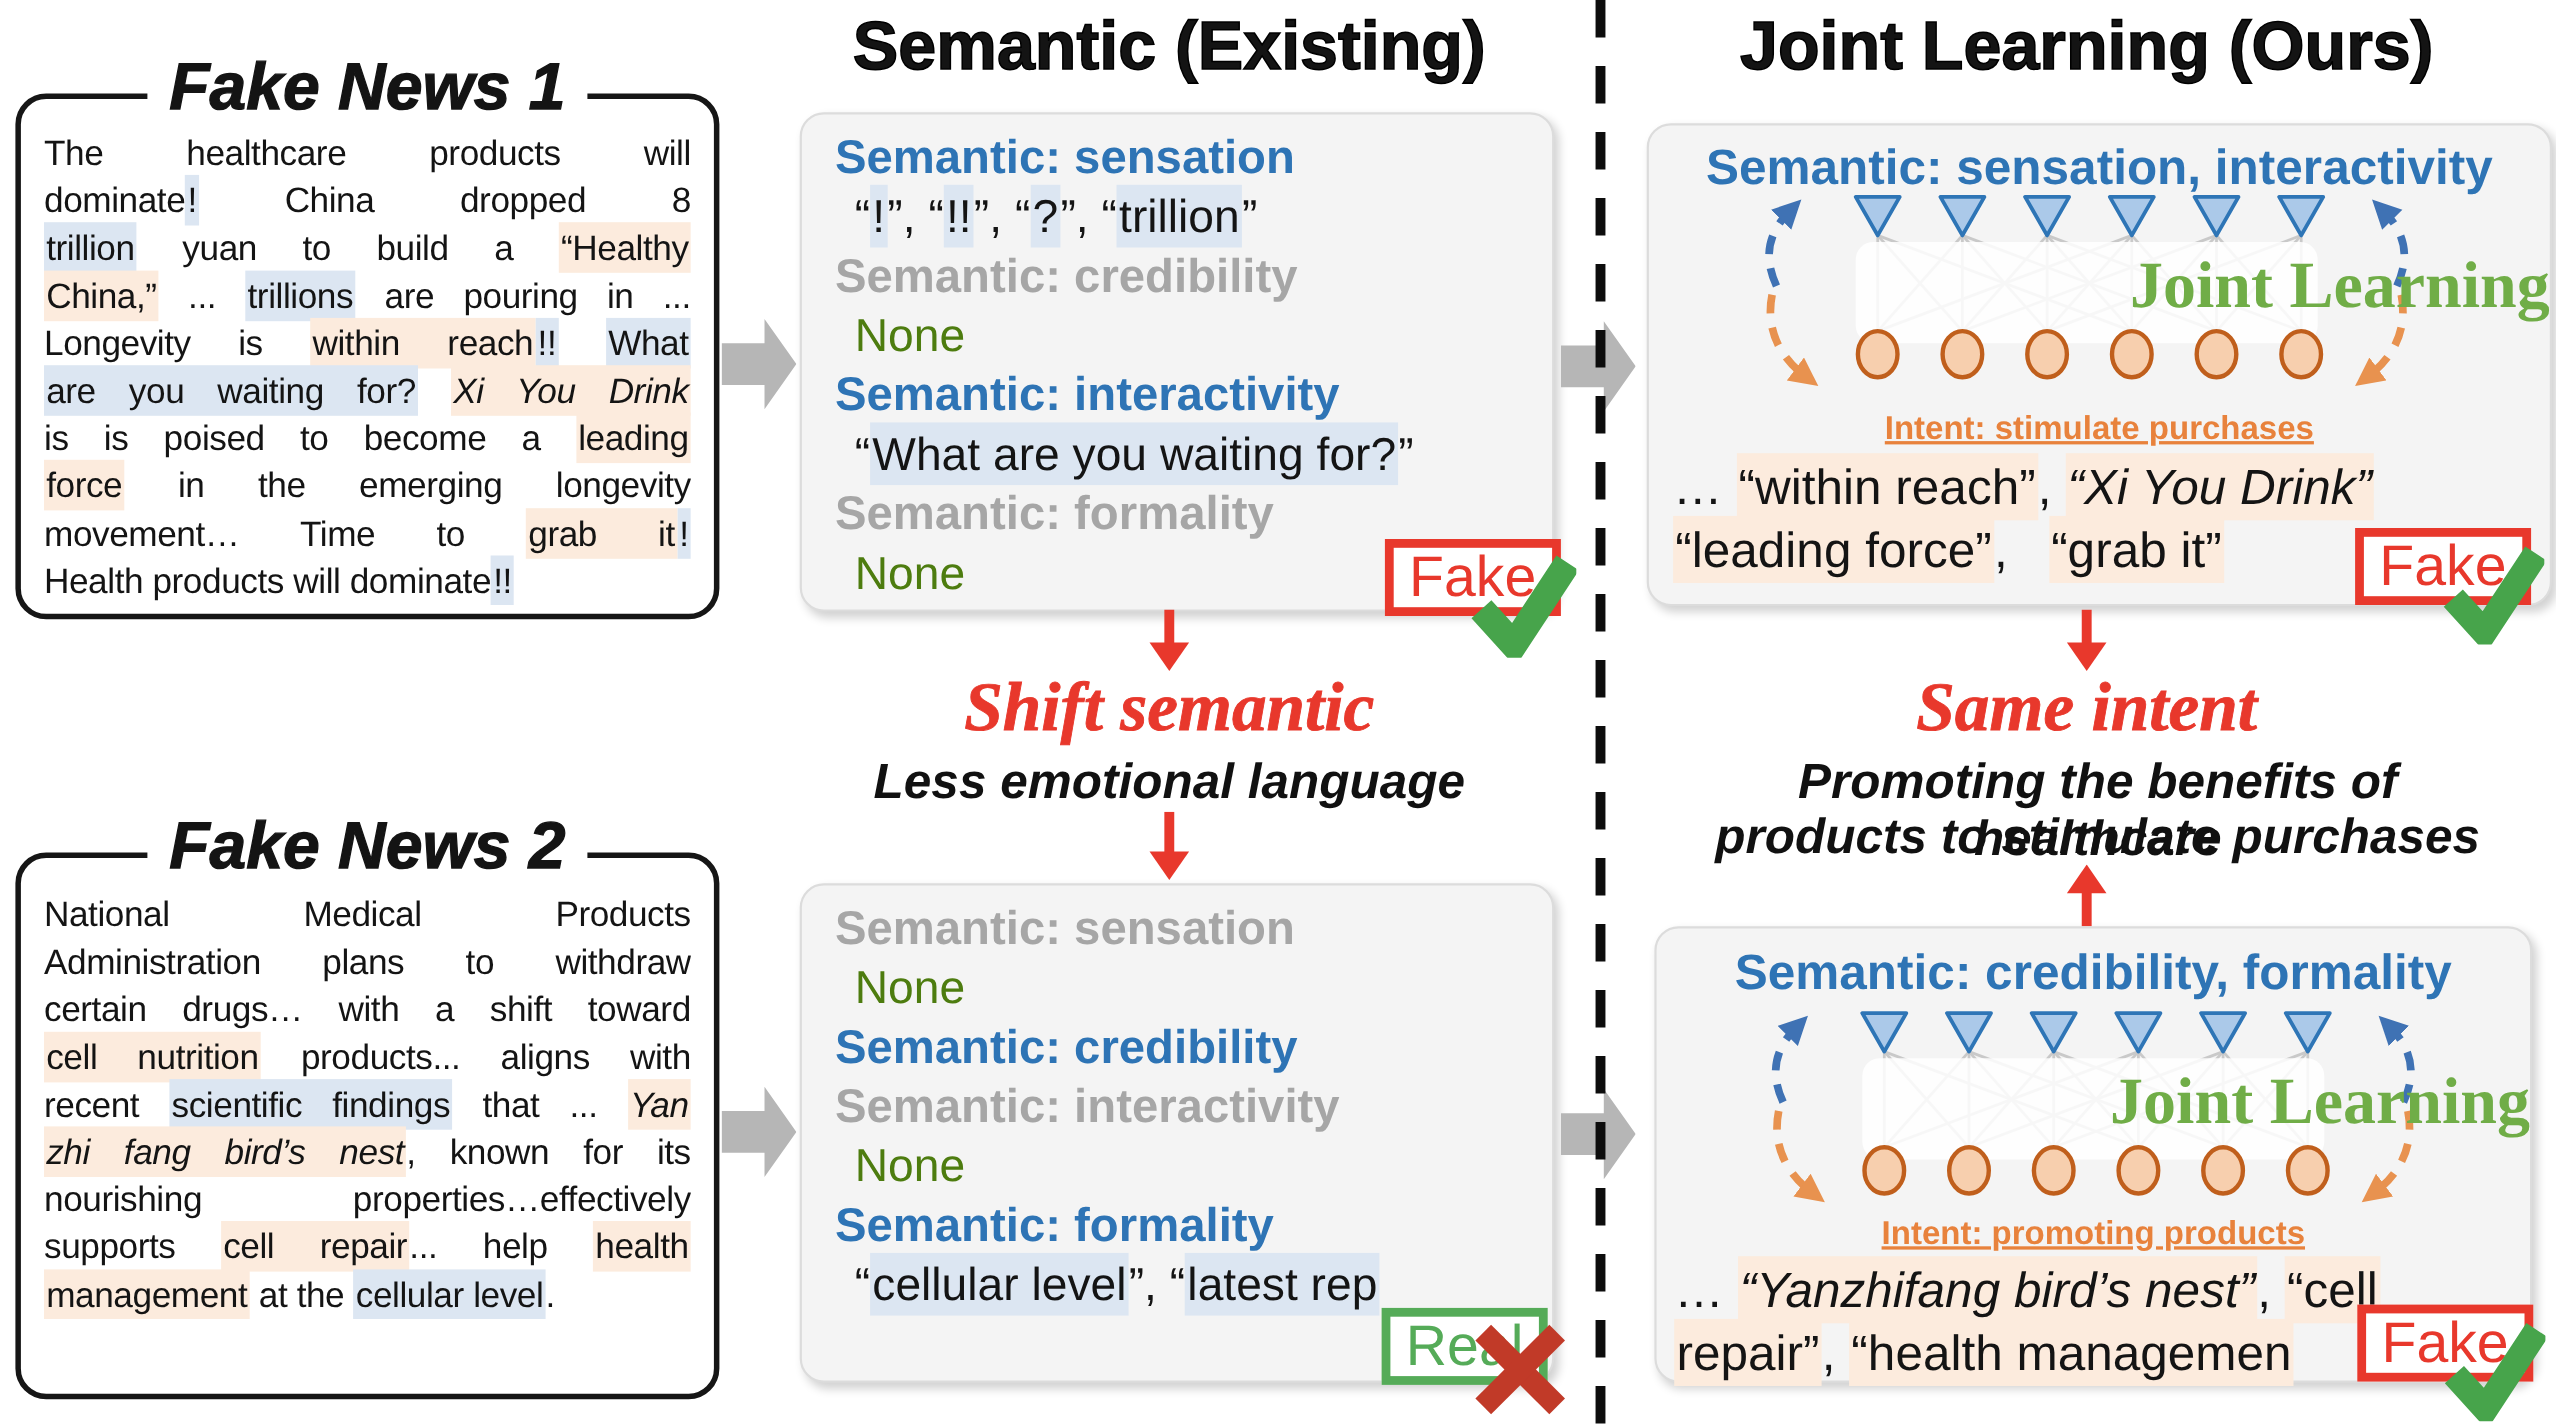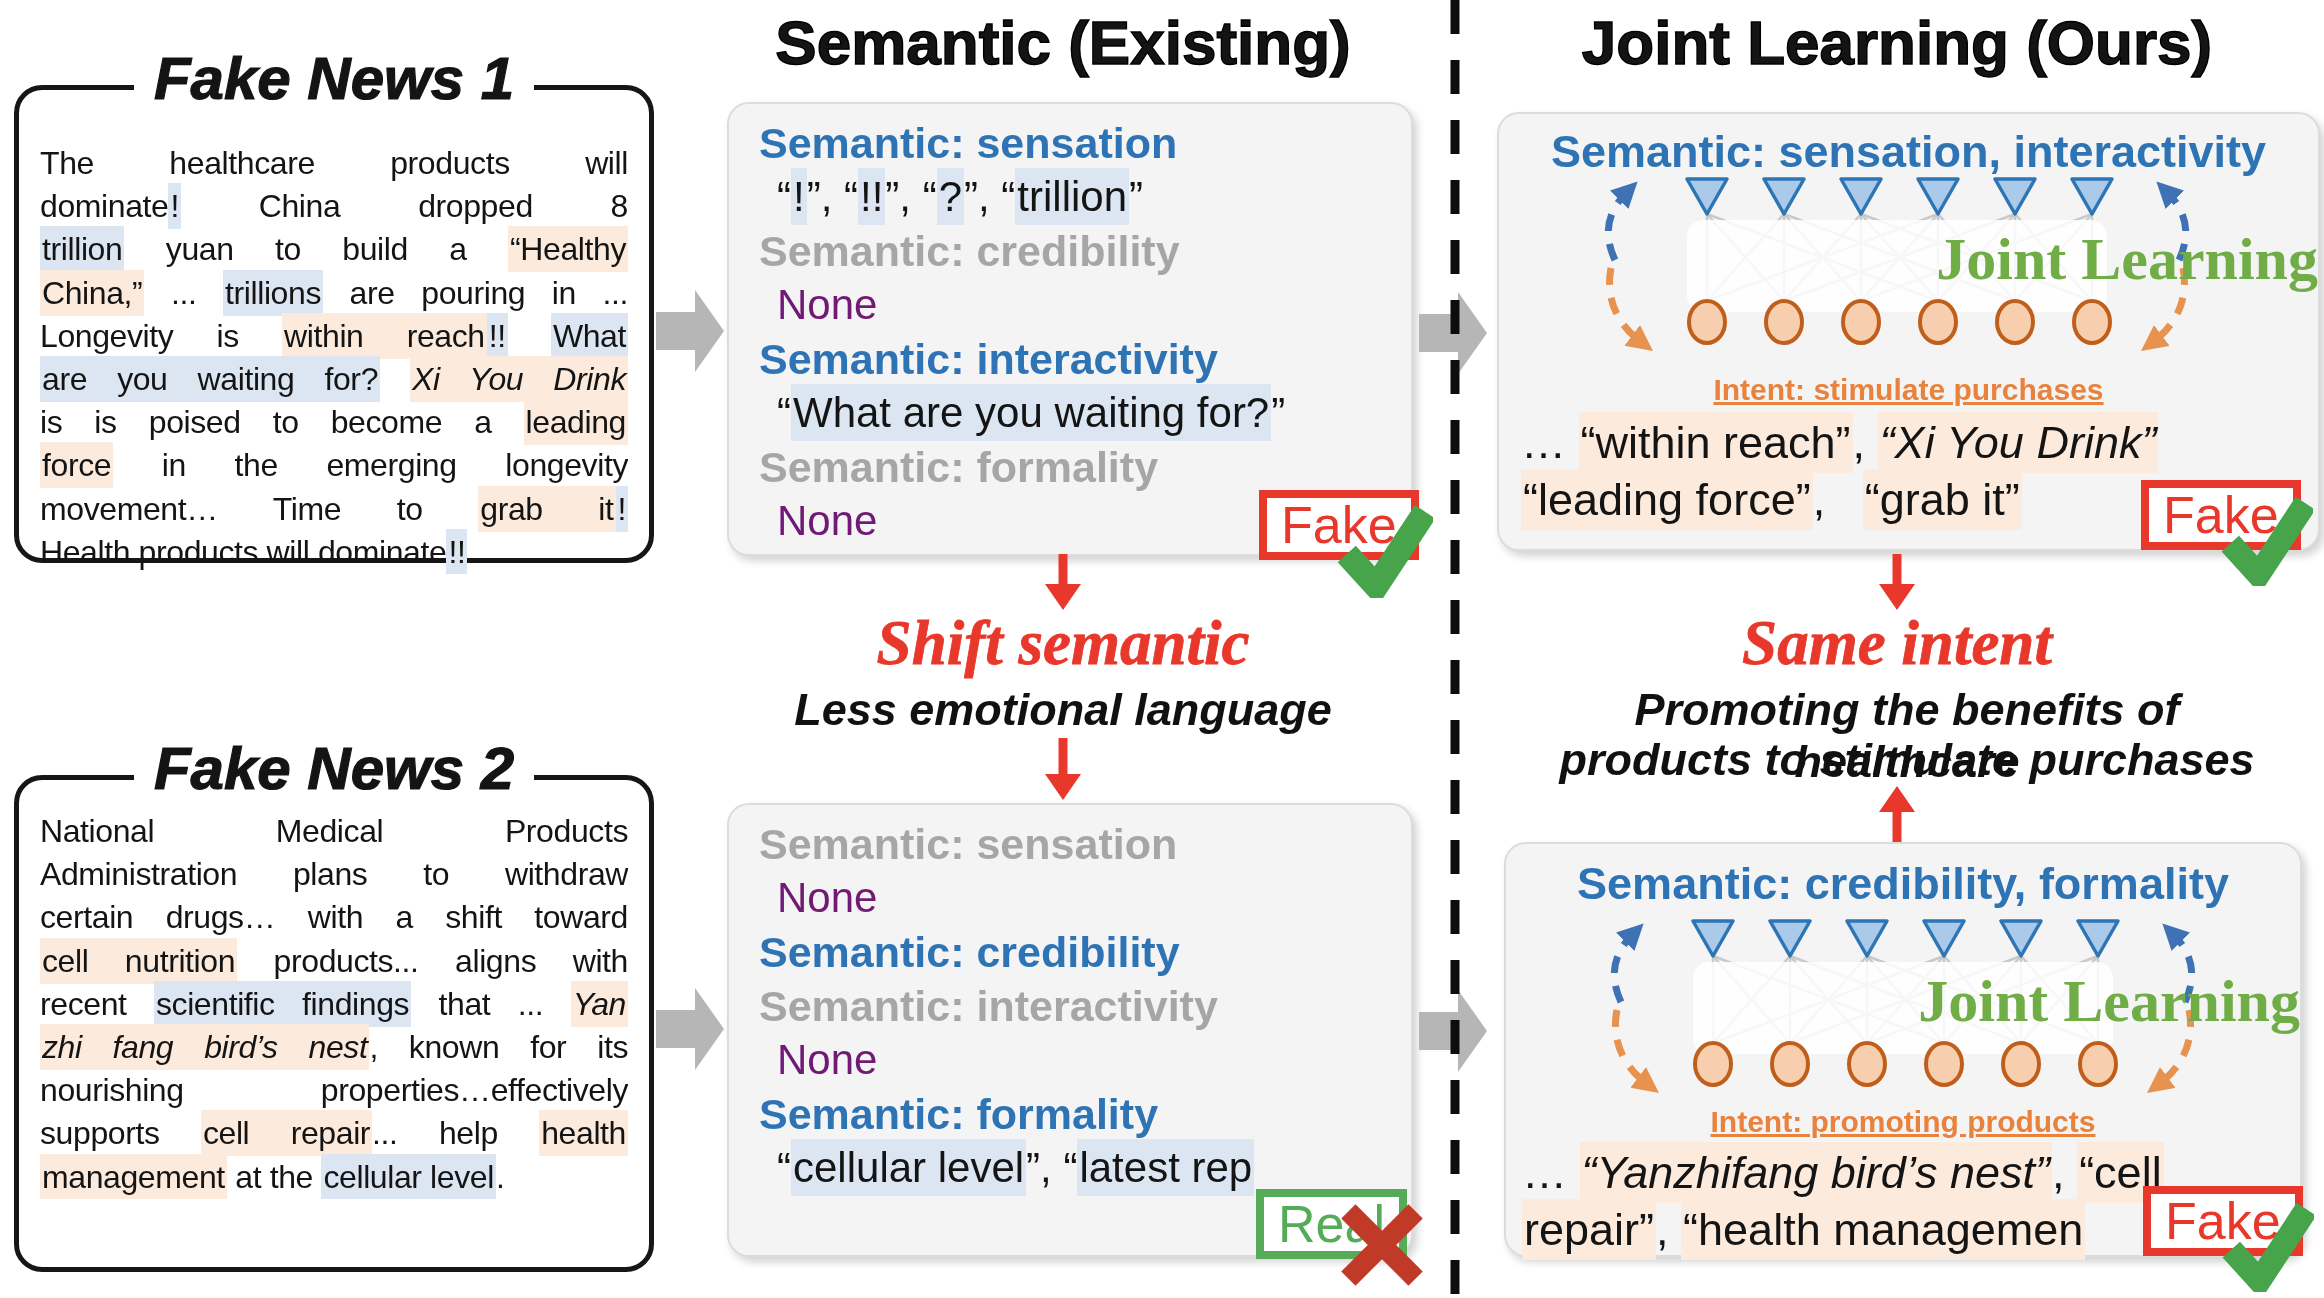--- a/index.html
+++ b/index.html
@@ -24,21 +24,21 @@
   .col-title{font-size:62px;line-height:70px;font-weight:700;text-align:center;
              -webkit-text-stroke:1.4px #000;}
 
   
   .panel{background:#f4f4f4;border:2px solid #dcdcdc;border-radius:22px;
          box-shadow:4px 5px 9px rgba(0,0,0,0.18);}
   .sem-rows{padding:12px 0 0 30px;}
   .sem-label{font-size:43px;line-height:54px;font-weight:700;color:#2e74b5;}
   .sem-label.inactive{color:#a6a6a6;}
   .sem-value{font-size:42px;line-height:54px;color:#141414;padding-left:18px;}
-  .sem-value.muted{color:#701a75;}
+  .sem-value.muted{color:#4d7c0f;}
 
   
   .badge{position:absolute;background:#fff;border:8px solid #e8382c;color:#e8382c;
          font-size:52px;line-height:54px;padding:0 14px;z-index:4;}
   .badge.real{border-color:#55ab58;color:#55ab58;}
   .mark{position:absolute;z-index:5;}
 
   
   .flow-big{font-family:"Liberation Serif",serif;font-size:63px;line-height:70px;
             font-weight:700;font-style:italic;color:#e8382c;text-align:center;
@@ -63,21 +63,21 @@
 <div id="canvas">
 
   <svg class="abs divider" style="left:1448px;top:0;" width="14" height="1298">
     <line x1="7" y1="0" x2="7" y2="1298" stroke="#0d0d0d" stroke-width="9" stroke-dasharray="34 26"></line>
   </svg>
 
   <div class="abs fn-box" style="left:14px;top:85px;width:630px;height:468px;"></div>
   <div class="abs fn-title-wrap" style="left:14px;top:46px;width:640px;">
     <span class="fn-title">Fake News 1</span>
   </div>
-  <div class="abs fn-text" style="left:40px;top:118px;width:588px;margin-top:24px;">
+  <div class="abs fn-text" style="left:40px;top:118px;width:588px;">
       <div class="jline"><span>The healthcare products will</span></div>
       <div class="jline"><span>dominate</span><span class="hl-b">!</span><span> China dropped 8</span></div>
       <div class="jline"><span class="hl-b">trillion</span><span> yuan to build a </span><span class="hl-p">“Healthy</span></div>
       <div class="jline"><span class="hl-p">China,”</span><span> ... </span><span class="hl-b">trillions</span><span> are pouring in ...</span></div>
       <div class="jline"><span>Longevity is </span><span class="hl-p">within reach</span><span class="hl-b">!!</span><span> </span><span class="hl-b">What</span></div>
       <div class="jline"><span class="hl-b">are you waiting for?</span><span> </span><span class="hl-p it">Xi You Drink</span></div>
       <div class="jline"><span>is is poised to become a </span><span class="hl-p">leading</span></div>
       <div class="jline"><span class="hl-p">force</span><span> in the emerging longevity</span></div>
       <div class="jline"><span>movement… Time to </span><span class="hl-p">grab it</span><span class="hl-b">!</span></div>
       <div class="jline last"><span>Health products will dominate</span><span class="hl-b">!!</span></div>

